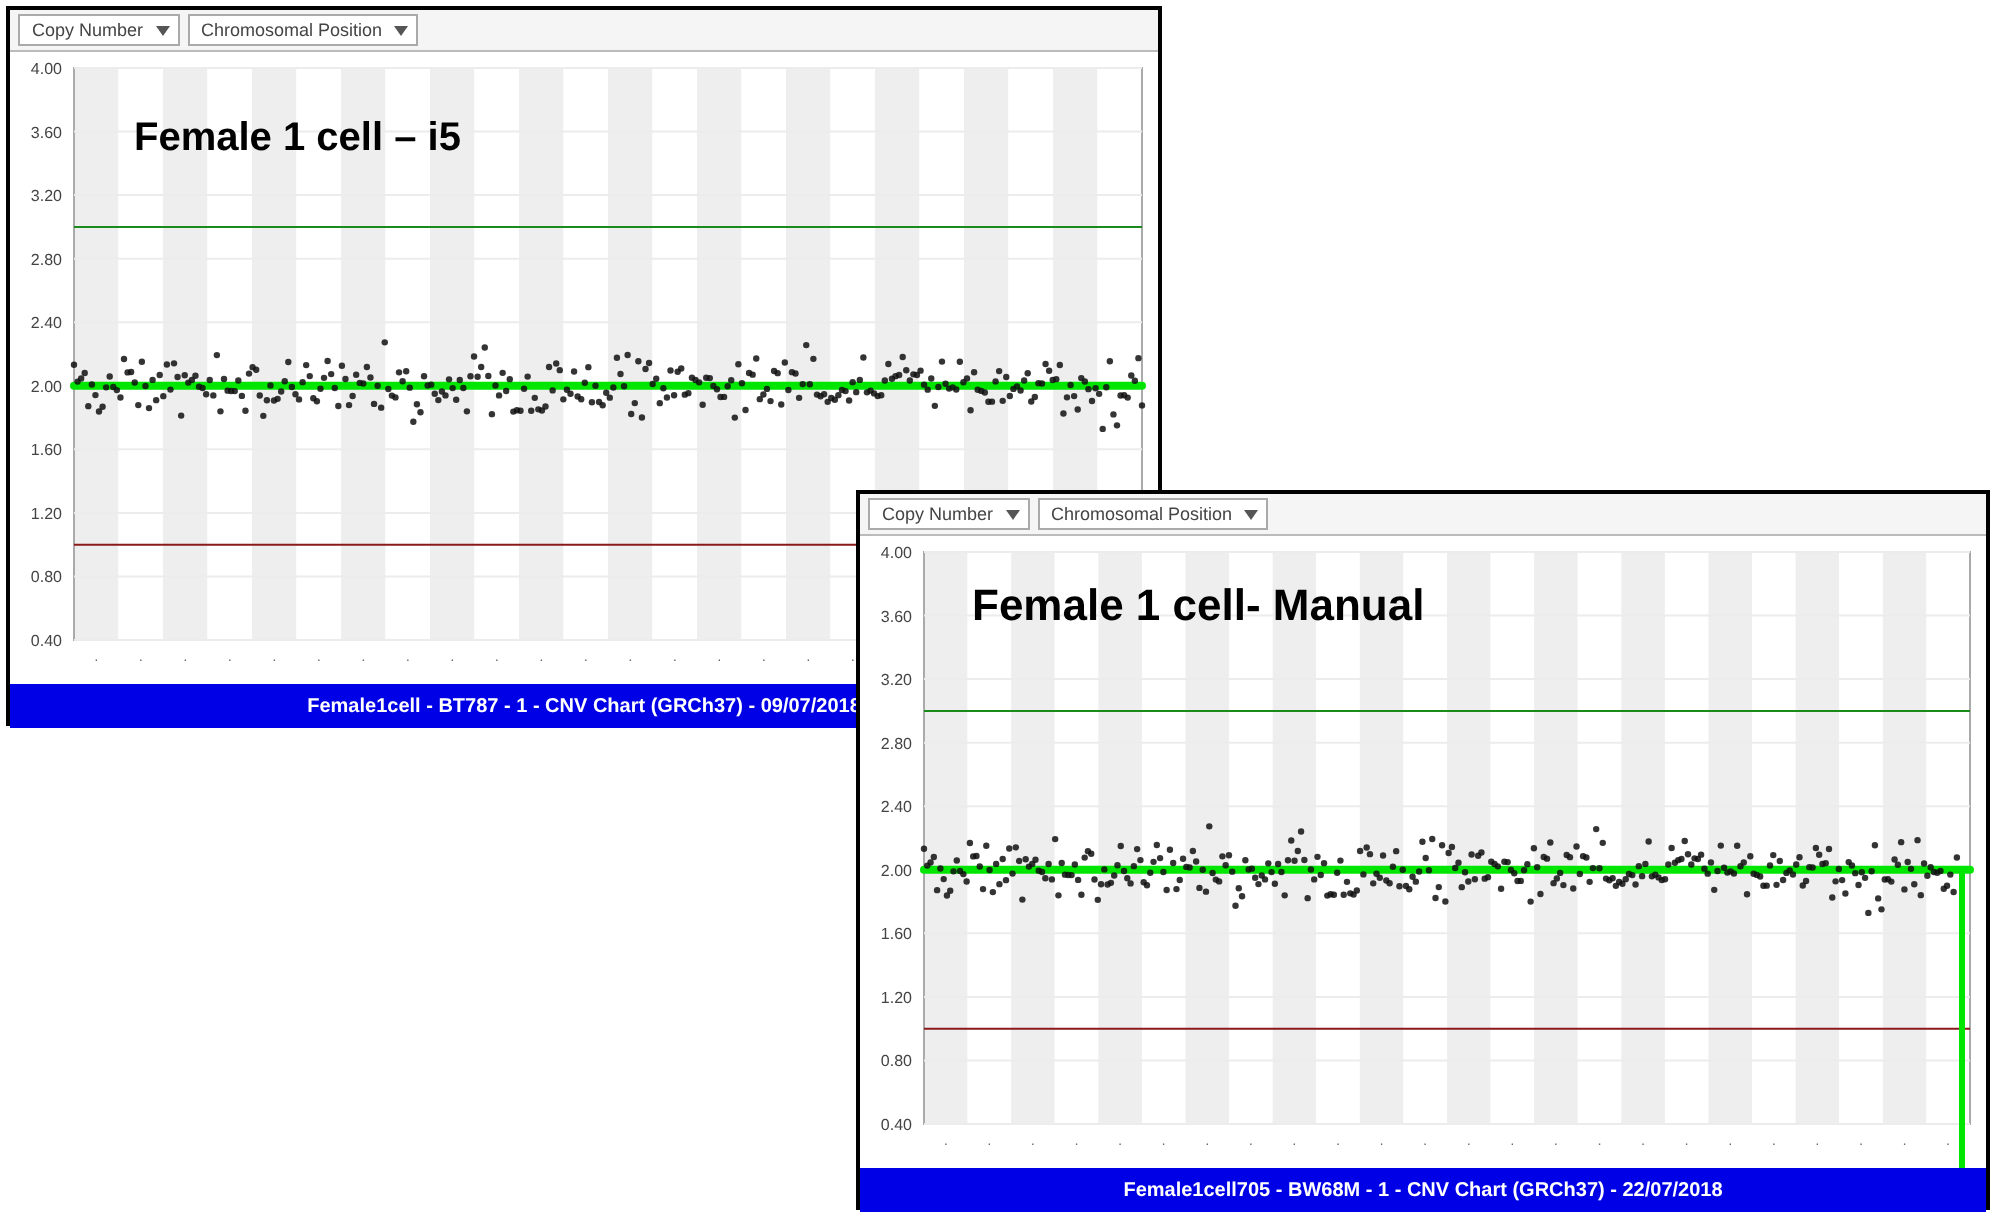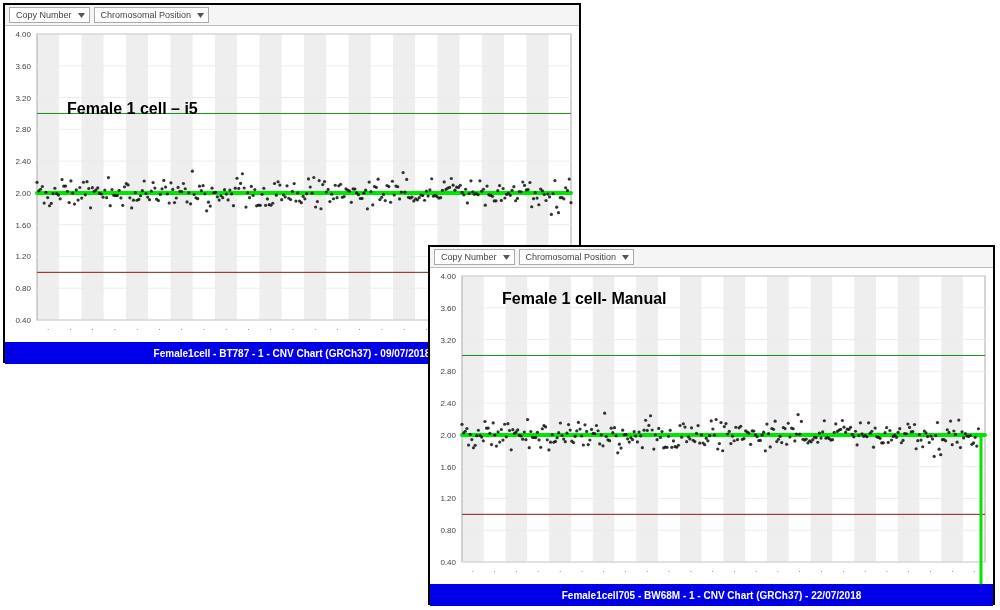--- a/index.html
+++ b/index.html
@@ -404,21 +404,21 @@
         <text x="376.875" y="306" text-anchor="middle" font-size="7" fill="#666">·</text>
         <text x="399.125" y="306" text-anchor="middle" font-size="7" fill="#666">·</text>
         <text x="421.375" y="306" text-anchor="middle" font-size="7" fill="#666">·</text>
         <text x="443.625" y="306" text-anchor="middle" font-size="7" fill="#666">·</text>
         <text x="465.875" y="306" text-anchor="middle" font-size="7" fill="#666">·</text>
         <text x="488.125" y="306" text-anchor="middle" font-size="7" fill="#666">·</text>
         <text x="510.375" y="306" text-anchor="middle" font-size="7" fill="#666">·</text>
         <text x="532.625" y="306" text-anchor="middle" font-size="7" fill="#666">·</text>
         <text x="554.875" y="306" text-anchor="middle" font-size="7" fill="#666">·</text>
       </svg>
-    <div class="anno-label" style="left:62px; top:32px; font-size:16px;margin-top:42px;">Female 1 cell – i5</div>
+    <div class="anno-label" style="left:62px; top:32px; font-size:20px;">Female 1 cell – i5</div>
   </div>
   <div class="footer">
     <span>Female1cell - BT787 - 1 - CNV Chart (GRCh37) - 09/07/2018</span>
   </div>
 </div>
 
 <div id="winB" class="window" style="left: 428px; top: 245px; width: 567px; height: 360px;">
   <div class="toolbar">
     <div class="dropdown">
       <span>Copy Number</span>
@@ -828,18 +828,18 @@
         <text x="369.77083333333337" y="306" text-anchor="middle" font-size="7" fill="#666">·</text>
         <text x="391.5625" y="306" text-anchor="middle" font-size="7" fill="#666">·</text>
         <text x="413.35416666666663" y="306" text-anchor="middle" font-size="7" fill="#666">·</text>
         <text x="435.14583333333337" y="306" text-anchor="middle" font-size="7" fill="#666">·</text>
         <text x="456.9375" y="306" text-anchor="middle" font-size="7" fill="#666">·</text>
         <text x="478.72916666666663" y="306" text-anchor="middle" font-size="7" fill="#666">·</text>
         <text x="500.52083333333337" y="306" text-anchor="middle" font-size="7" fill="#666">·</text>
         <text x="522.3125" y="306" text-anchor="middle" font-size="7" fill="#666">·</text>
         <text x="544.1041666666666" y="306" text-anchor="middle" font-size="7" fill="#666">·</text>
       </svg>
-    <div class="anno-label" style="left:72px; top:22px; font-size:16px;">Female 1 cell- Manual</div>
+    <div class="anno-label" style="left:56px; top:22px; font-size:22px;">Female 1 cell- Manual</div>
   </div>
   <div class="footer">
     <span>Female1cell705 - BW68M - 1 - CNV Chart (GRCh37) - 22/07/2018</span>
   </div>
 </div>
 
 </body></html>

